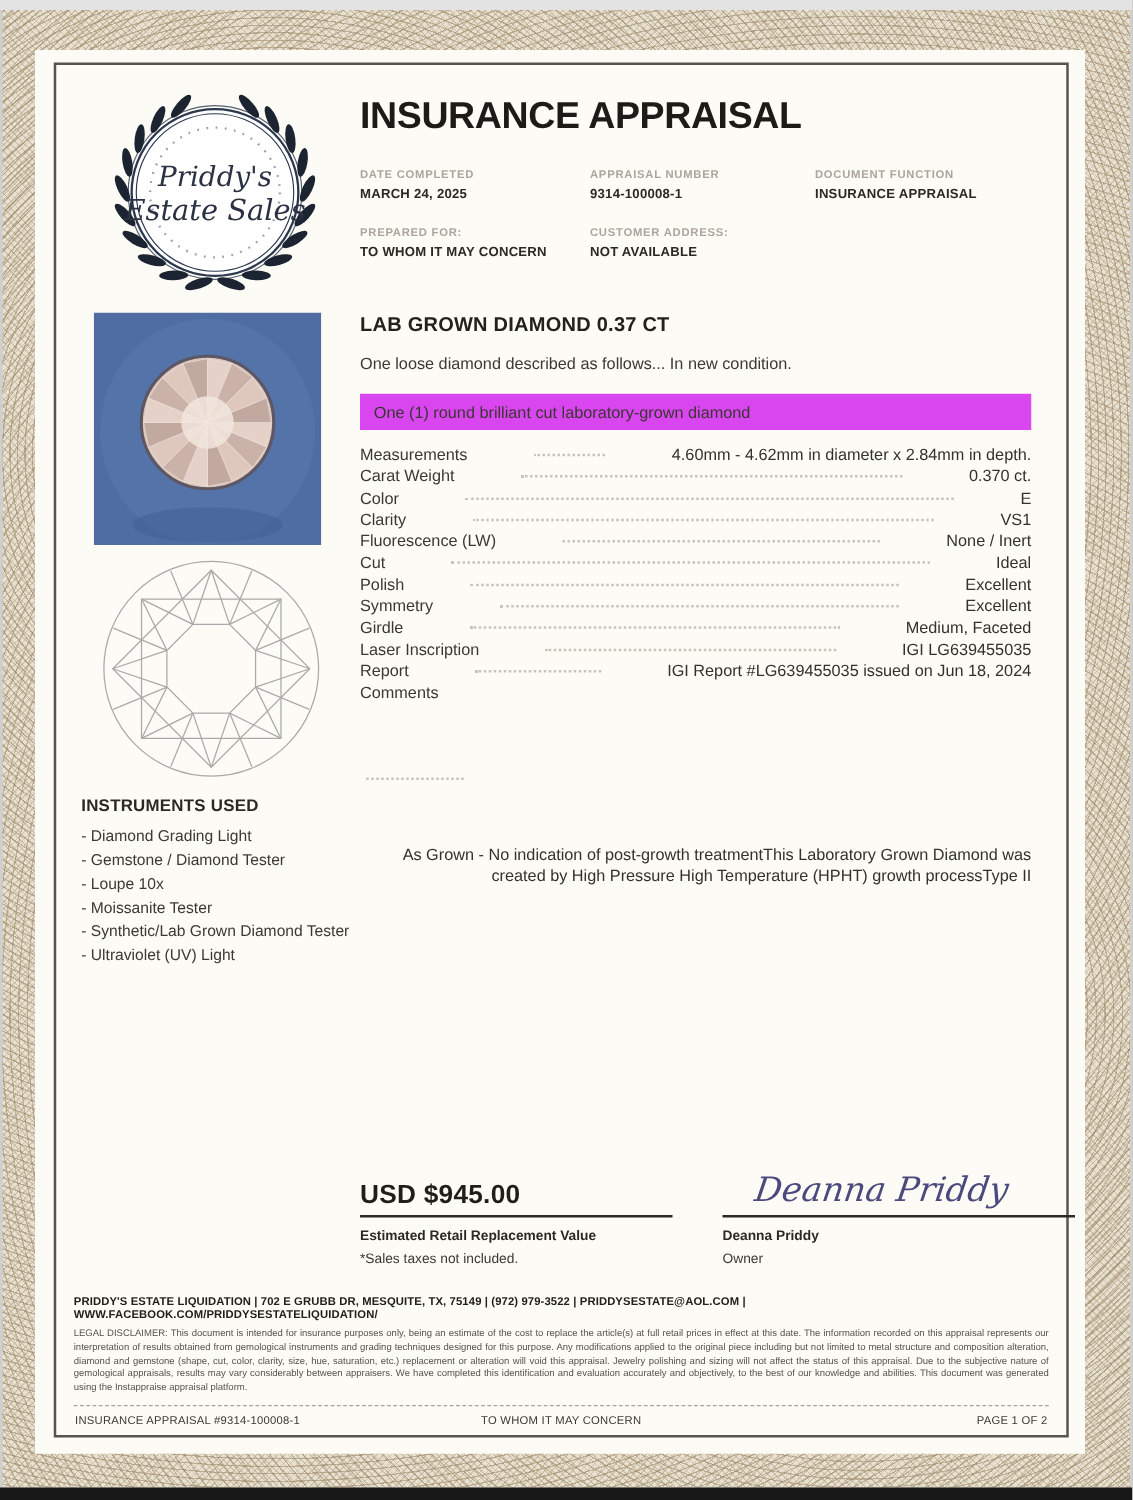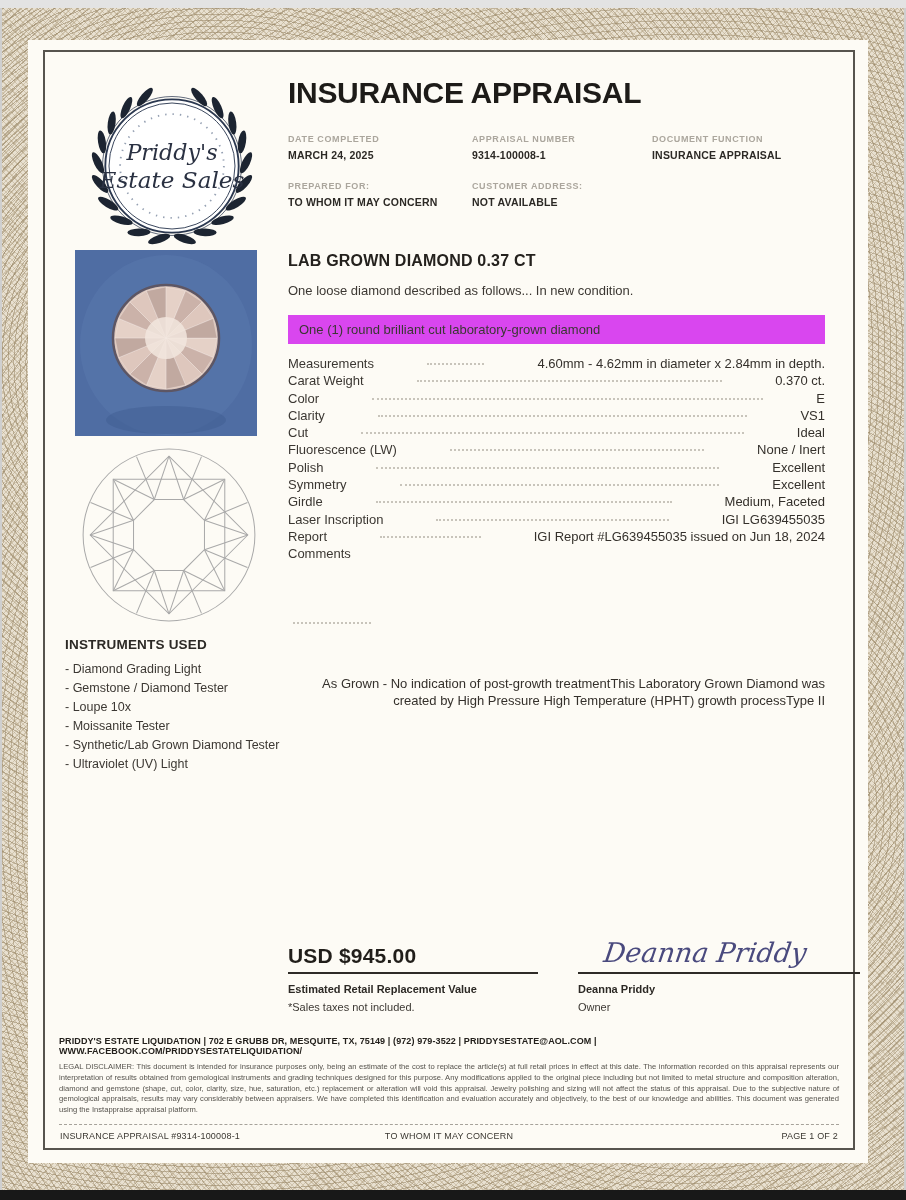--- a/index.html
+++ b/index.html
@@ -67,21 +67,21 @@
 <body>
 
 <div class="page">
   <div class="edge-top"></div>
   <div class="guilloche"></div>
   <div class="edge-bottom"></div>
   <div class="paper"></div>
 
   <div class="frame">
 
-    <div class="abs" style="left:16px;top:26px;width:222px;height:176px;">
+    <div class="abs" style="left:16px;top:14px;width:222px;height:176px;">
       <svg viewBox="0 0 220 190" width="222" height="176">
         <circle cx="110" cy="95" r="72" fill="#ffffff" stroke="#2b3850" stroke-width="2"></circle>
         <circle cx="110" cy="95" r="68" fill="none" stroke="#2b3850" stroke-width="1"></circle>
         <circle cx="110" cy="95" r="75" fill="none" stroke="#2b3850" stroke-width="1" opacity=".8"></circle>
         <circle cx="110" cy="95" r="56" fill="none" stroke="#95a0b2" stroke-width="2" stroke-dasharray="1.5 6.5"></circle>
         <g id="laurel">
             <ellipse cx="190" cy="95" rx="12.5" ry="4.2" fill="#1c2431" transform="rotate(100 110 95) rotate(62 190 95)"></ellipse>
             <ellipse cx="190" cy="95" rx="12.5" ry="4.2" fill="#1c2431" transform="rotate(116.5 110 95) rotate(62 190 95)"></ellipse>
             <ellipse cx="190" cy="95" rx="12.5" ry="4.2" fill="#1c2431" transform="rotate(133 110 95) rotate(62 190 95)"></ellipse>
             <ellipse cx="190" cy="95" rx="12.5" ry="4.2" fill="#1c2431" transform="rotate(149.5 110 95) rotate(62 190 95)"></ellipse>
@@ -231,28 +231,28 @@
             <span class="lbl">Color</span>
             <span class="leader"></span>
             <span class="val">E</span>
           </div>
         <div class="prow">
             <span class="lbl">Clarity</span>
             <span class="leader"></span>
             <span class="val">VS1</span>
           </div>
         <div class="prow">
+            <span class="lbl">Fluorescence (LW)</span>
+            <span class="leader"></span>
+            <span class="val">None / Inert</span>
+          </div>
+        <div class="prow">
             <span class="lbl">Cut</span>
             <span class="leader"></span>
             <span class="val">Ideal</span>
-          </div>
-        <div class="prow">
-            <span class="lbl">Fluorescence (LW)</span>
-            <span class="leader"></span>
-            <span class="val">None / Inert</span>
           </div>
         <div class="prow">
             <span class="lbl">Polish</span>
             <span class="leader"></span>
             <span class="val">Excellent</span>
           </div>
         <div class="prow">
             <span class="lbl">Symmetry</span>
             <span class="leader"></span>
             <span class="val">Excellent</span>

